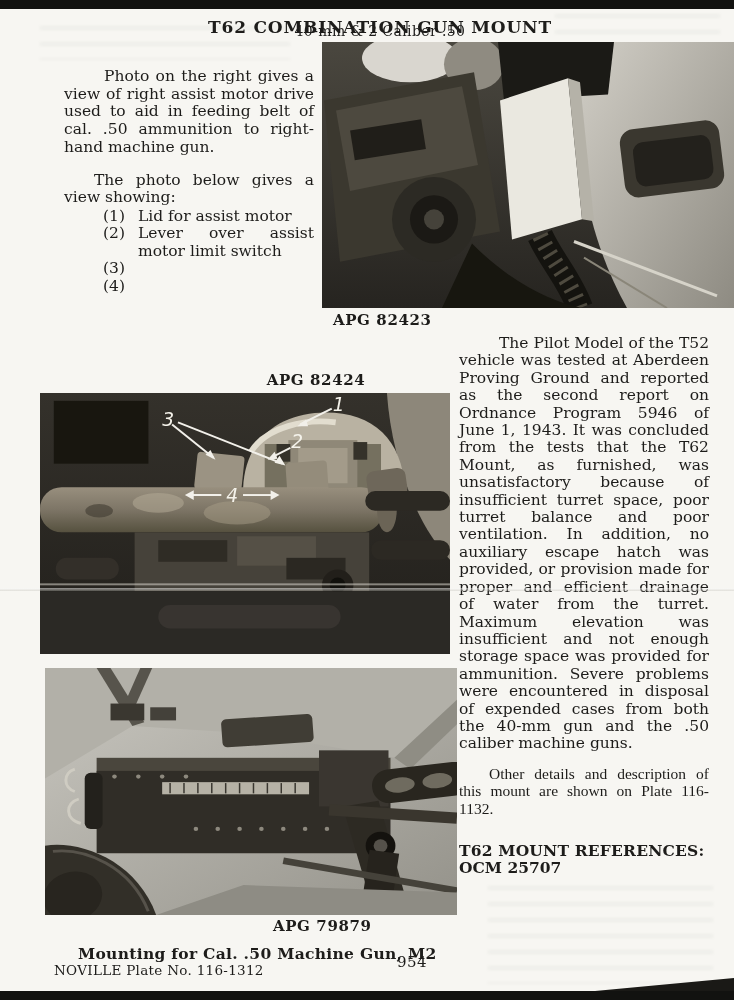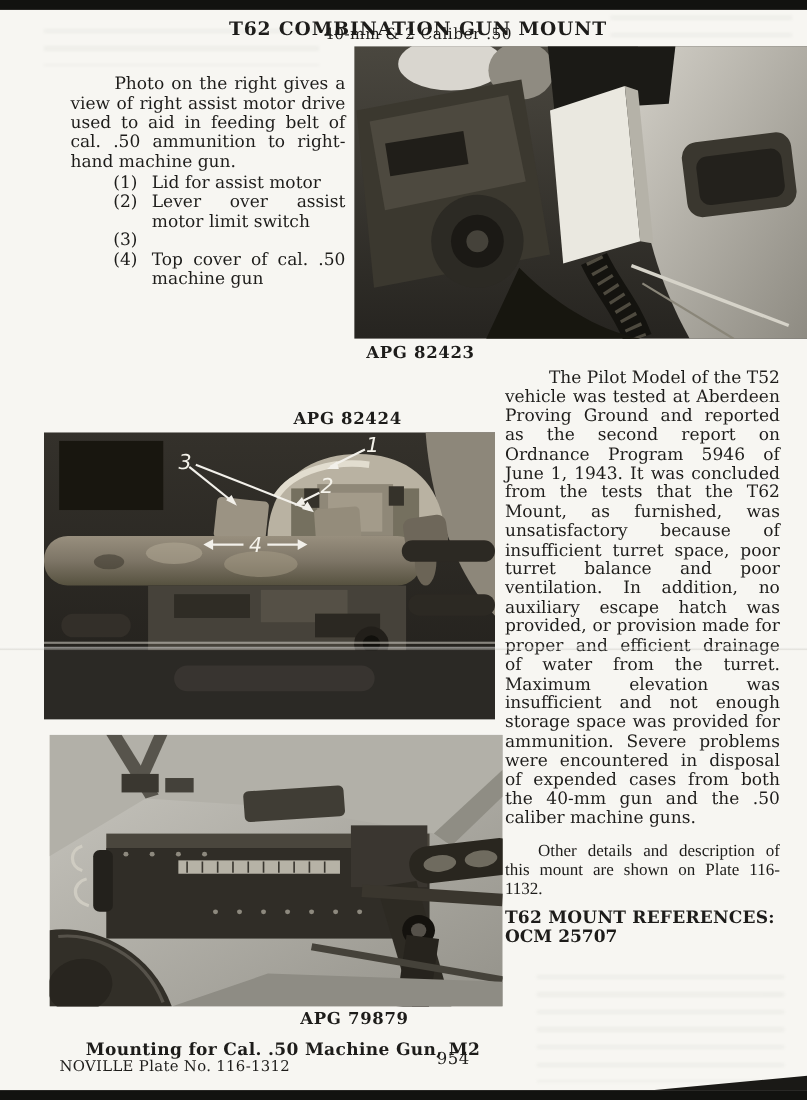--- a/index.html
+++ b/index.html
@@ -22,21 +22,21 @@
   .col{font-size:15.5px;line-height:17.7px;text-align:justify;}
   .leftcol{left:64px;top:68px;width:250px;}
   .rightcol{left:459px;top:335px;width:250px;line-height:17.4px;}
   .indent1{text-indent:40px;}
   .indent2{text-indent:30px;}
   .p-gap{margin-top:15px;}
   .list{margin-top:1px;padding-left:39px;}
   .li{display:flex;line-height:17.5px;}
   .li .num{width:35px;flex:none;}
   .li .txt{flex:1;}
-  .refs-heading{margin-top:8px;font-weight:bold;letter-spacing:.2px;text-align:left;}
+  .refs-heading{margin-top:25px;font-weight:bold;letter-spacing:.2px;text-align:left;}
   .ref-line{font-weight:bold;text-align:left;}
   .caption{font-weight:bold;font-size:15px;letter-spacing:.6px;white-space:nowrap;}
   .photo{display:block;}
   .photo svg{display:block;width:100%;height:100%;}
   .footer-caption{left:78px;top:944px;font-size:15.5px;font-weight:bold;letter-spacing:.3px;white-space:nowrap;}
   .plate-line{left:54px;top:962px;font-size:13.5px;letter-spacing:.3px;white-space:nowrap;}
   .page-num{left:397px;top:953px;font-size:15px;letter-spacing:.5px;}
   .fold-line{left:0;top:588px;width:734px;height:3px;
     background:linear-gradient(180deg,rgba(255,255,255,.7),rgba(180,178,170,.45));
     opacity:.75;pointer-events:none;}
@@ -89,35 +89,35 @@
     <path d="M218,192 C230,218 248,236 258,264" stroke="#4e4a3f" stroke-width="16" fill="none" stroke-dasharray="3,7"></path>
     <line x1="252" y1="198" x2="395" y2="252" stroke="#d6d3c9" stroke-width="3"></line>
     <line x1="262" y1="214" x2="345" y2="264" stroke="#8a8679" stroke-width="2"></line>
     <path d="M150,200 C190,240 230,258 260,264 L120,264 Z" fill="#17160f"></path>
   </svg>
 </div>
 <div class="abs caption" style="left:333px;top:311px;">APG 82423</div>
 
 <div class="abs col leftcol">
   <div class="indent1">Photo on the right gives a view of right assist motor drive used to aid in feeding belt of cal. .50 ammunition to right-hand machine gun.</div>
+  <div class="indent2 p-gap">The photo below gives a view showing:</div>
   <div class="list">
     <div class="li">
       <span class="num">(1)</span>
       <span class="txt">Lid for assist motor</span>
     </div>
     <div class="li">
       <span class="num">(2)</span>
       <span class="txt">Lever over assist motor limit switch</span>
     </div>
     <div class="li">
       <span class="num">(3)</span>
     </div>
     <div class="li">
       <span class="num">(4)</span>
-      <span class="txt">Top cover of cal. .50 machine gun</span>
     </div>
   </div>
 </div>
 
 <div class="abs caption" style="left:166px;top:371px;width:300px;text-align:center;">APG 82424</div>
 <div class="abs photo" style="left:40px;top:393px;width:410px;height:261px;">
   <svg viewBox="0 0 416 266" preserveAspectRatio="none">
     <defs>
       <linearGradient id="p2bg" x1="0" y1="0" x2="0" y2="1">
         <stop offset="0" stop-color="#34312b"></stop>

